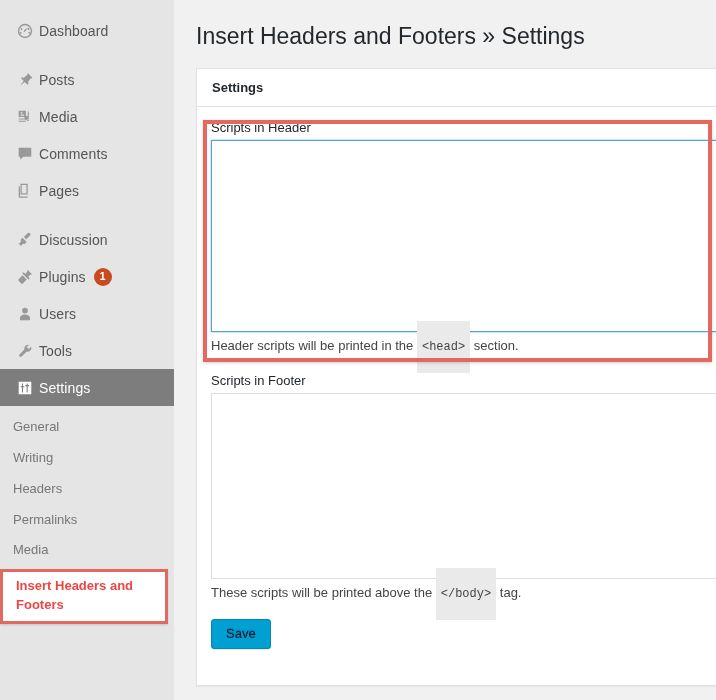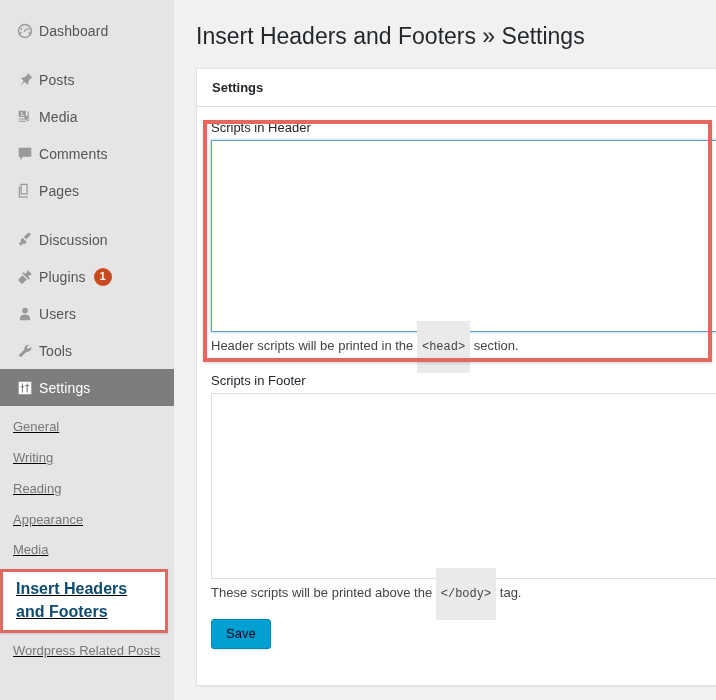--- a/index.html
+++ b/index.html
@@ -64,21 +64,20 @@
     font-size: 11px;
     font-weight: 600;
     padding: 0 5px;
     line-height: 1;
   }
 
   
   #submenu {
     background: #e5e5e5;
     padding: 6px 0 8px 0;
-    text-decoration: underline;
   }
   .sub-item {
     padding: 6px 0 6px 13px;
     font-size: 13px;
     color: #777;
     line-height: 1.45;
     cursor: pointer;
   }
   .sub-item.highlight-wrap {
     position: relative;
@@ -86,22 +85,22 @@
     margin: 3px 0;
   }
   .sub-item.highlight-wrap .hl-box {
     border: 3px solid #e06a5f;
     background: #fff;
     padding: 5px 0 6px 13px;
     margin-right: 6px;
     box-shadow: 0 1px 2px rgba(0,0,0,0.15);
   }
   .sub-item.highlight-wrap .hl-box .sub-text {
-    font-size: 16px;
-    color: #0c4a6e;
+    font-size: 13px;
+    color: #ef4444;
     font-weight: 700;
     line-height: 1.45;
     display: block;
     max-width: 140px;
   }
   .sub-item .sub-text { display: block; max-width: 150px; }
 
   
   #main {
     position: absolute;
@@ -325,35 +324,32 @@
       </div>
 
       <div id="submenu">
         <div class="sub-item">
           <span class="sub-text">General</span>
         </div>
         <div class="sub-item">
           <span class="sub-text">Writing</span>
         </div>
         <div class="sub-item">
-          <span class="sub-text">Reading</span>
-        </div>
-        <div class="sub-item">
-          <span class="sub-text">Appearance</span>
+          <span class="sub-text">Headers</span>
+        </div>
+        <div class="sub-item">
+          <span class="sub-text">Permalinks</span>
         </div>
         <div class="sub-item">
           <span class="sub-text">Media</span>
         </div>
         <div class="sub-item highlight-wrap">
           <div class="hl-box">
             <span class="sub-text">Insert Headers and Footers</span>
           </div>
-        </div>
-        <div class="sub-item">
-          <span class="sub-text">Wordpress Related Posts</span>
         </div>
       </div>
 
     </div>
   </nav>
 
   <section id="main">
 
     <h1 id="page-title">Insert Headers and Footers » Settings</h1>
 

